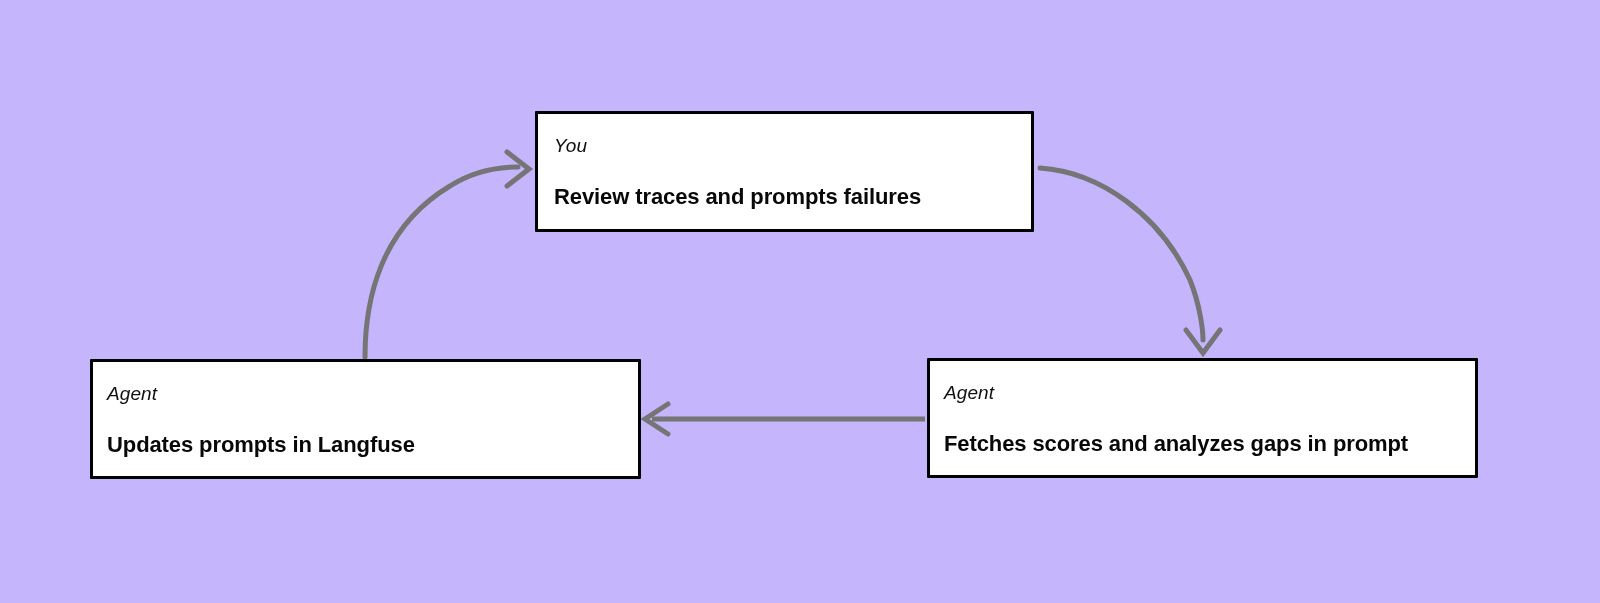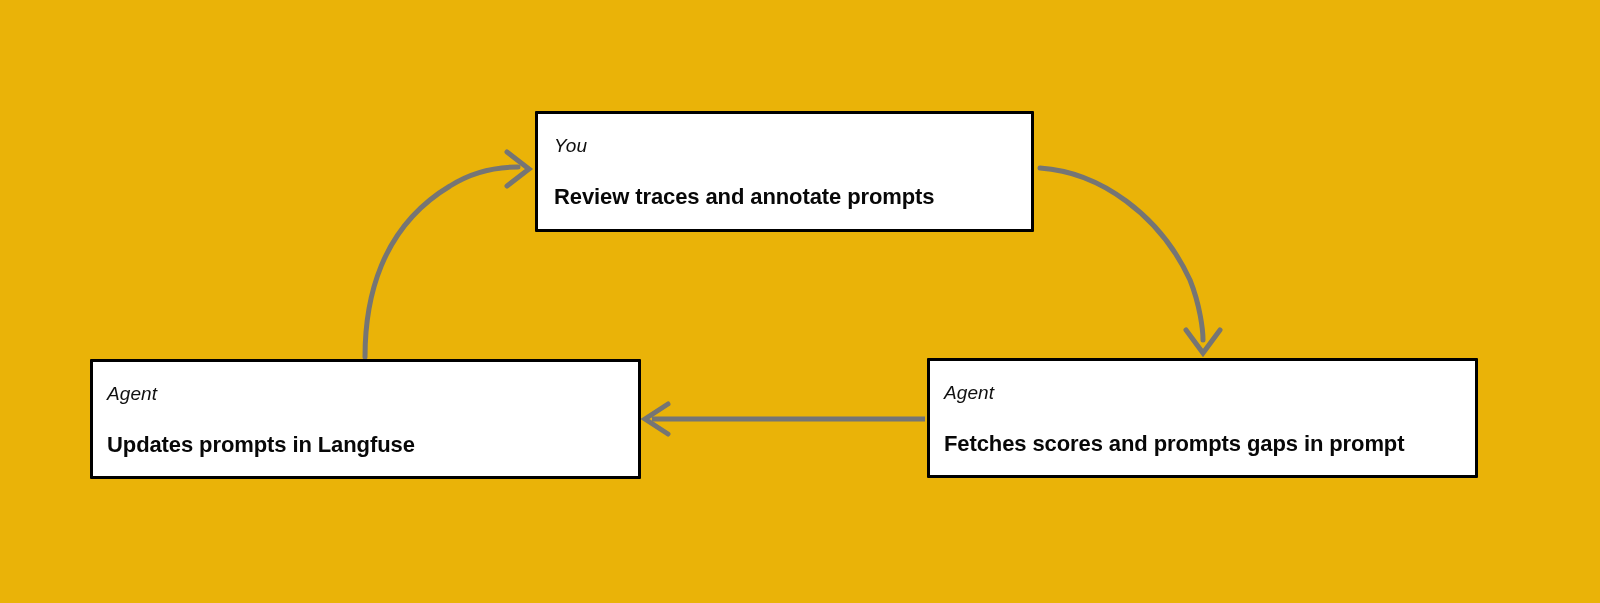--- a/index.html
+++ b/index.html
@@ -9,21 +9,21 @@
     background: #ffffff;
   }
   body {
     font-family: "Liberation Sans", sans-serif;
     -webkit-font-smoothing: antialiased;
   }
   #canvas {
     position: relative;
     width: 1600px;
     height: 603px;
-    background: #eab308;
+    background: #c4b5fd;
     overflow: hidden;
   }
   svg.edges {
     position: absolute;
     left: 0;
     top: 0;
     width: 1600px;
     height: 603px;
     pointer-events: none;
   }
@@ -125,26 +125,26 @@
 
       Updates prompts (straight left) --&gt;
     <g>
       <line x1="925" y1="419" x2="652" y2="419" stroke="#757575" stroke-width="5" stroke-linecap="butt"></line>
       <polyline points="668,404 645,419 668,434" fill="none" stroke="#757575" stroke-width="5" stroke-linecap="round" stroke-linejoin="miter"></polyline>
     </g>
   </svg>
 
   <div class="node" id="node-you">
     <span class="role">You</span>
-    <span class="title">Review traces and annotate prompts</span>
+    <span class="title">Review traces and prompts failures</span>
   </div>
 
   <div class="node" id="node-update">
     <span class="role">Agent</span>
     <span class="title">Updates prompts in Langfuse</span>
   </div>
 
   <div class="node" id="node-fetch">
     <span class="role">Agent</span>
-    <span class="title">Fetches scores and prompts gaps in prompt</span>
+    <span class="title">Fetches scores and analyzes gaps in prompt</span>
   </div>
 
 </div>
 
 </body></html>

